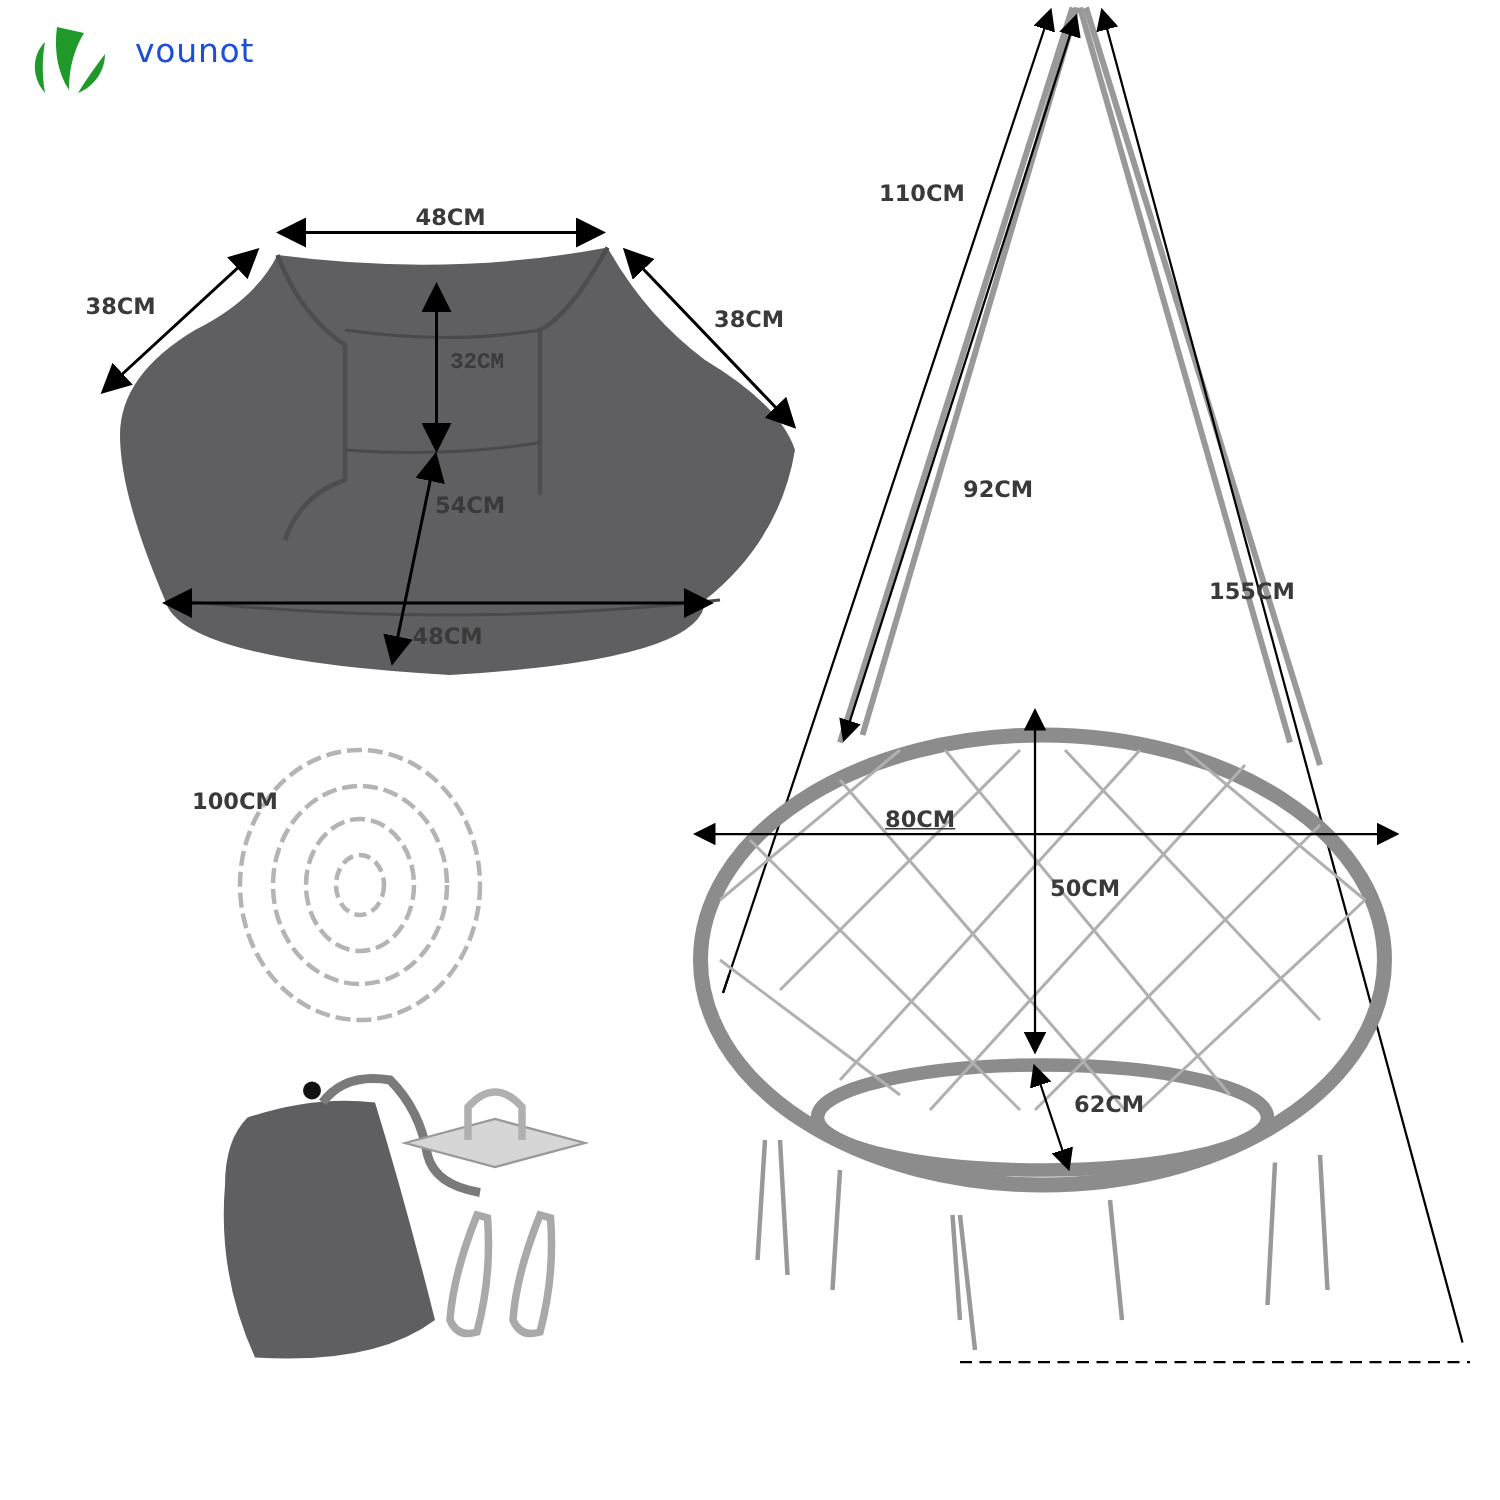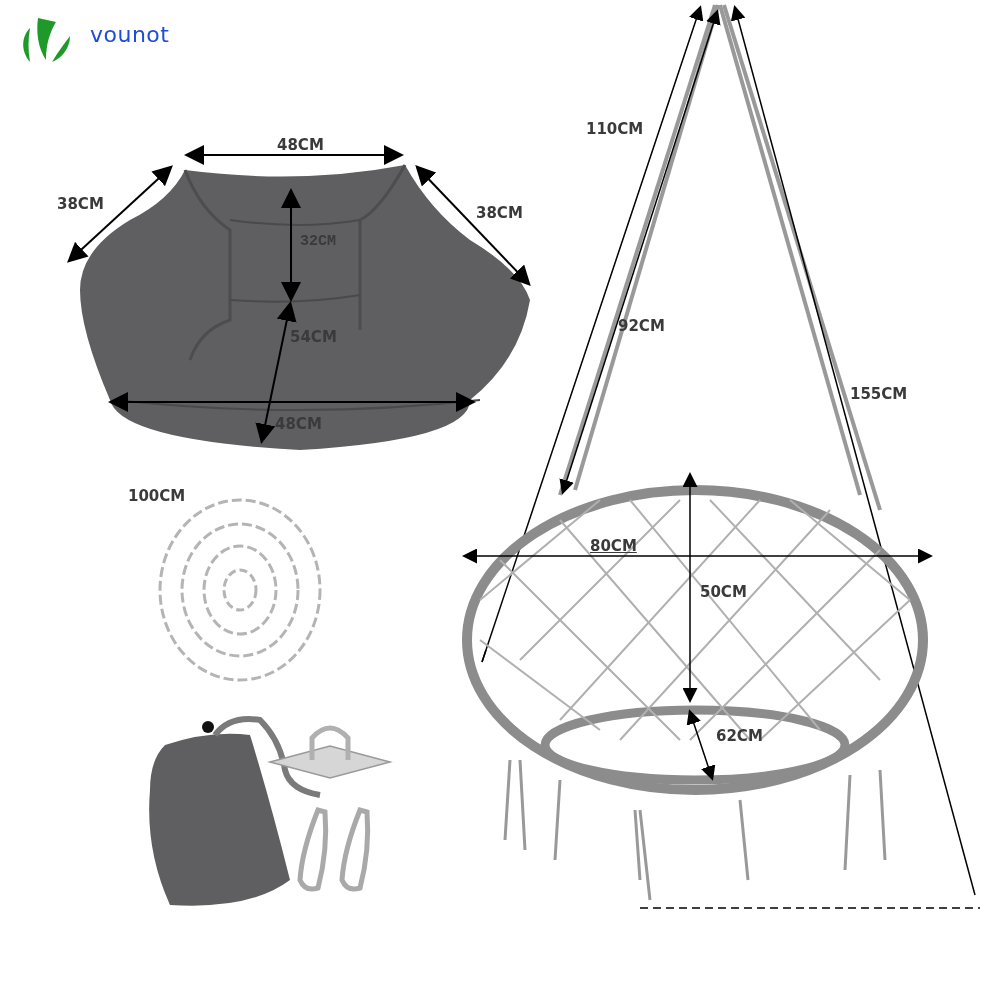--- a/index.html
+++ b/index.html
@@ -95,20 +95,20 @@
   <line x1="690" y1="712" x2="712" y2="778" stroke="#000" stroke-width="1.5" marker-start="url(#arr)" marker-end="url(#arr)"></line>
 </svg>
 
 <span class="label" style="left:277px;top:136px;">48CM</span>
 <span class="label" style="left:57px;top:195px;">38CM</span>
 <span class="label" style="left:476px;top:204px;">38CM</span>
 <span class="label" style="left:300px;top:233px;font-family:Liberation Mono, monospace;">32CM</span>
 <span class="label" style="left:290px;top:328px;">54CM</span>
 <span class="label" style="left:275px;top:415px;">48CM</span>
 
-<span class="label" style="left:128px;top:487px;">100CM</span>
+<span class="label" style="left:128px;top:525px;">100CM</span>
 
 <span class="label" style="left:586px;top:120px;">110CM</span>
-<span class="label" style="left:618px;top:317px;">92CM</span>
-<span class="label" style="left:850px;top:385px;">155CM</span>
+<span class="label" style="left:642px;top:317px;">92CM</span>
+<span class="label" style="left:806px;top:385px;">155CM</span>
 <span class="label" style="left:590px;top:537px;text-decoration:underline;">80CM</span>
 <span class="label" style="left:700px;top:583px;">50CM</span>
 <span class="label" style="left:716px;top:727px;">62CM</span>
 
 </body></html>

